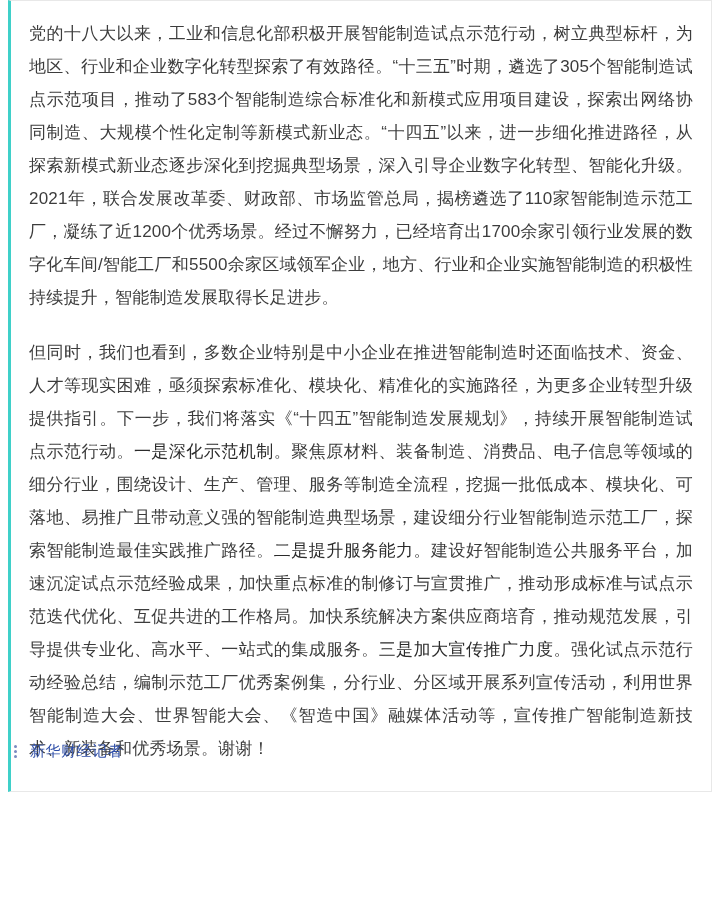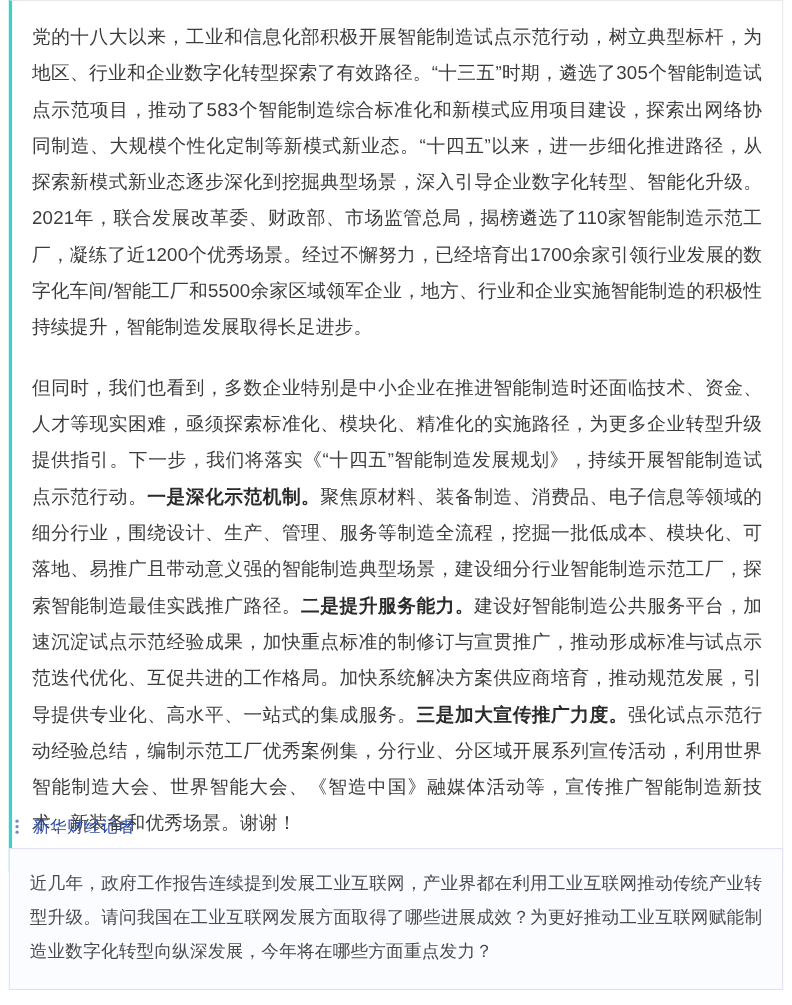--- a/index.html
+++ b/index.html
@@ -40,21 +40,21 @@
     line-height: 33px;
     text-align: justify;
     color: #3c3c3c;
     margin: 0 0 22px 0;
     letter-spacing: 0.2px;
   }
   .para:last-child {
     margin-bottom: 0;
   }
   .para b {
-    font-weight: bold;
+    font-weight: normal;
     color: #2b2b2b;
   }
 
   
   .qsection {
     position: absolute;
     left: 8px;
     top: 742px;
     width: 704px;
     box-sizing: border-box;
@@ -112,18 +112,15 @@
 
   <div class="qsection">
     <div class="q-label-row">
       <span class="q-dots">
         <i></i>
           <i></i>
           <i></i>
       </span>
       <span class="q-label">新华财经记者</span>
     </div>
-    <div class="q-box">
-      <p class="q-text">近几年，政府工作报告连续提到发展工业互联网，产业界都在利用工业互联网推动传统产业转型升级。请问我国在工业互联网发展方面取得了哪些进展成效？为更好推动工业互联网赋能制造业数字化转型向纵深发展，今年将在哪些方面重点发力？</p>
-    </div>
   </div>
 
 </div>
 
 </body></html>

